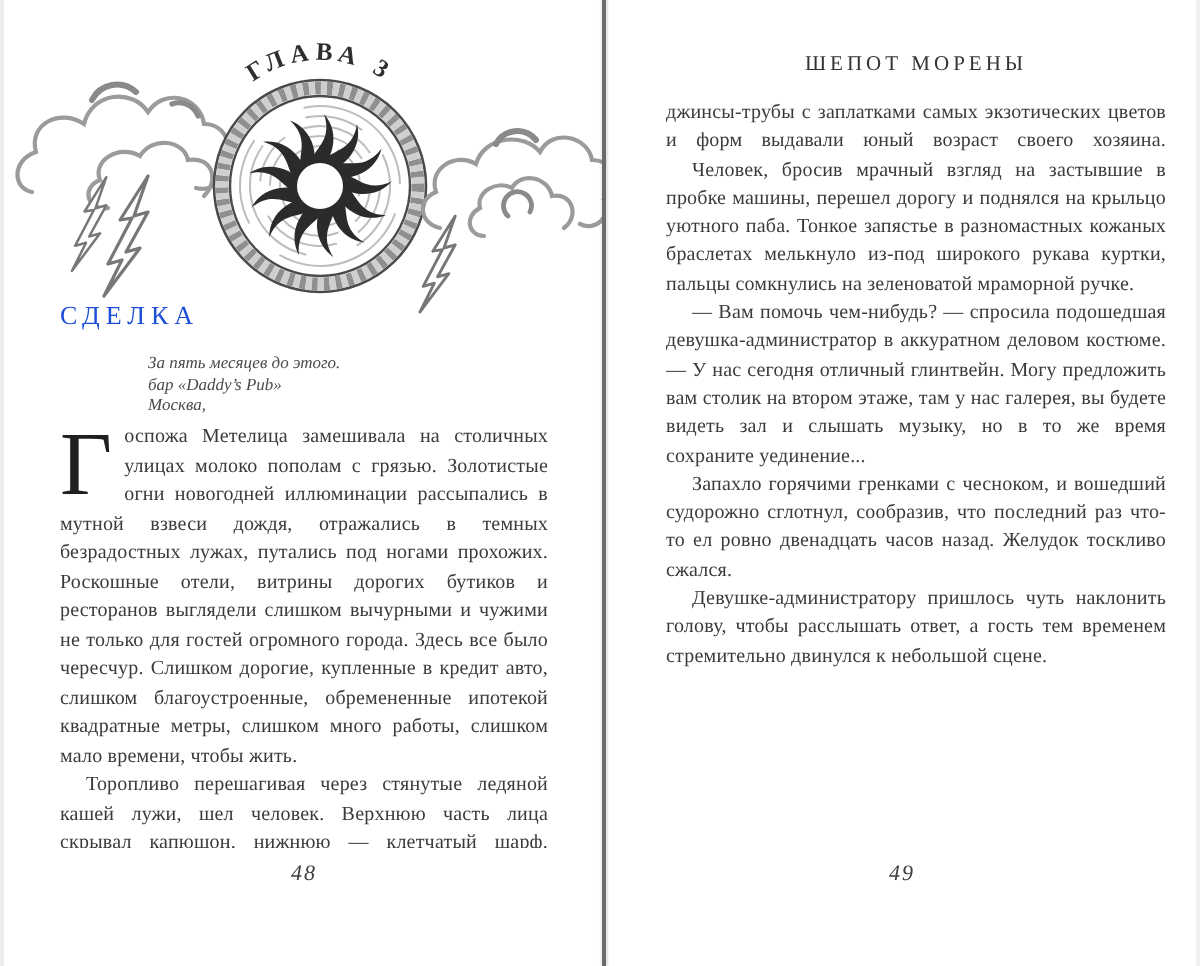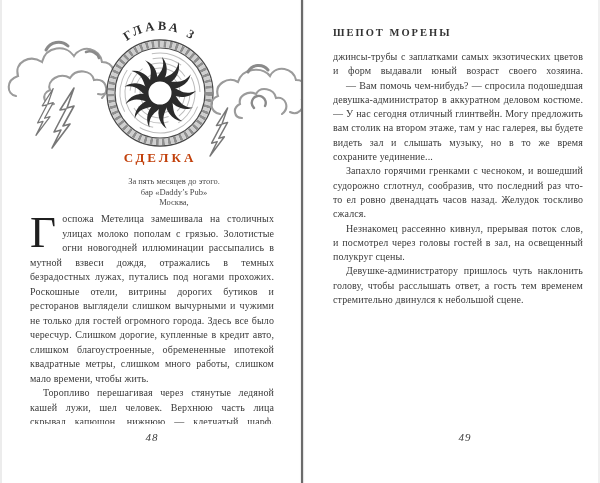--- a/index.html
+++ b/index.html
@@ -19,26 +19,26 @@
   .page-right{left:300px;}
   .gutter{
     position:absolute;left:299px;top:0;width:2px;height:483px;
     background:#6b6b6b;
     box-shadow:1px 0 1px rgba(0,0,0,.12), -1px 0 1px rgba(0,0,0,.06);
   }
   
   .ornament{position:absolute;top:18px;left:0;width:300px;height:172px;}
   .chapter-title{
     position:absolute;top:150px;left:28px;width:260px;
-    text-align:center;font-size:13px;letter-spacing:3px;
-    color:#c2410c;font-weight:bold;
+    font-size:13px;letter-spacing:3px;
+    color:#1d4ed8;font-weight:normal;
   }
   .epigraph{
     position:absolute;top:176px;right:28px;width:200px;
-    text-align:center;font-size:8.5px;line-height:10.5px;color:#4a4a4a;
+    text-align:left;font-size:8.5px;line-height:10.5px;color:#4a4a4a;font-style:italic;
   }
   .body-text{
     text-align:justify;
     font-size:10px;line-height:14.5px;
     letter-spacing:.1px;
     color:#3a3a3a;
   }
   .body-left{position:absolute;top:212px;left:28px;width:244px;height:212px;overflow:hidden;}
   .body-right{position:absolute;top:50px;left:31px;width:250px;height:376px;overflow:hidden;line-height:14.3px;}
   .body-text p{margin:0;text-indent:13px;}
@@ -48,25 +48,25 @@
     float:left;
     font-size:45px;line-height:36px;
     padding:2px 6px 0 0;
     color:#1f1f1f;font-weight:normal;
   }
   .page-number{
     position:absolute;top:431px;width:244px;
     text-align:center;font-size:11px;letter-spacing:1px;color:#3c3c3c;
   }
   .pn-left{left:28px;font-style:italic;}
-  .pn-right{left:38px;width:250px;font-style:italic;}
+  .pn-right{left:24px;width:250px;font-style:italic;}
   
   .running-header{
     position:absolute;top:27px;left:31px;width:250px;
-    text-align:left;font-size:10.5px;font-weight:bold;
+    text-align:center;font-size:10.5px;font-weight:normal;
     letter-spacing:2px;color:#333;
   }
 </style>
 </head>
 <body>
 
 <div class="spread">
 
   <div class="page page-left">
 
@@ -153,22 +153,22 @@
   </div>
 
   <div class="gutter"></div>
 
   <div class="page page-right">
 
     <div class="running-header">ШЕПОТ МОРЕНЫ</div>
 
     <div class="body-text body-right">
       <p class="no-indent justify-last">джинсы-трубы с заплатками самых экзотических цветов и форм выдавали юный возраст своего хозяина.</p>
+      <p>Человек, бросив мрачный взгляд на застывшие в пробке машины, перешел дорогу и поднялся на крыльцо уютного паба. Тонкое запястье в разномастных кожаных браслетах мелькнуло из-под широкого рукава куртки, пальцы сомкнулись на зеленоватой мраморной ручке.</p>
       <p>— Вам помочь чем-нибудь? — спросила подошедшая девушка-администратор в аккуратном деловом костюме. — У нас сегодня отличный глинтвейн. Могу предложить вам столик на втором этаже, там у нас галерея, вы будете видеть зал и слышать музыку, но в то же время сохраните уединение...</p>
       <p>Запахло горячими гренками с чесноком, и вошедший судорожно сглотнул, сообразив, что последний раз что-то ел ровно двенадцать часов назад. Желудок тоскливо сжался.</p>
-      <p>Незнакомец рассеянно кивнул, прерывая поток слов, и посмотрел через головы гостей в зал, на освещенный полукруг сцены.</p>
       <p>Девушке-администратору пришлось чуть наклонить голову, чтобы расслышать ответ, а гость тем временем стремительно двинулся к небольшой сцене.</p>
     </div>
 
     <div class="page-number pn-right">49</div>
   </div>
 
 </div>
 
 </body></html>

